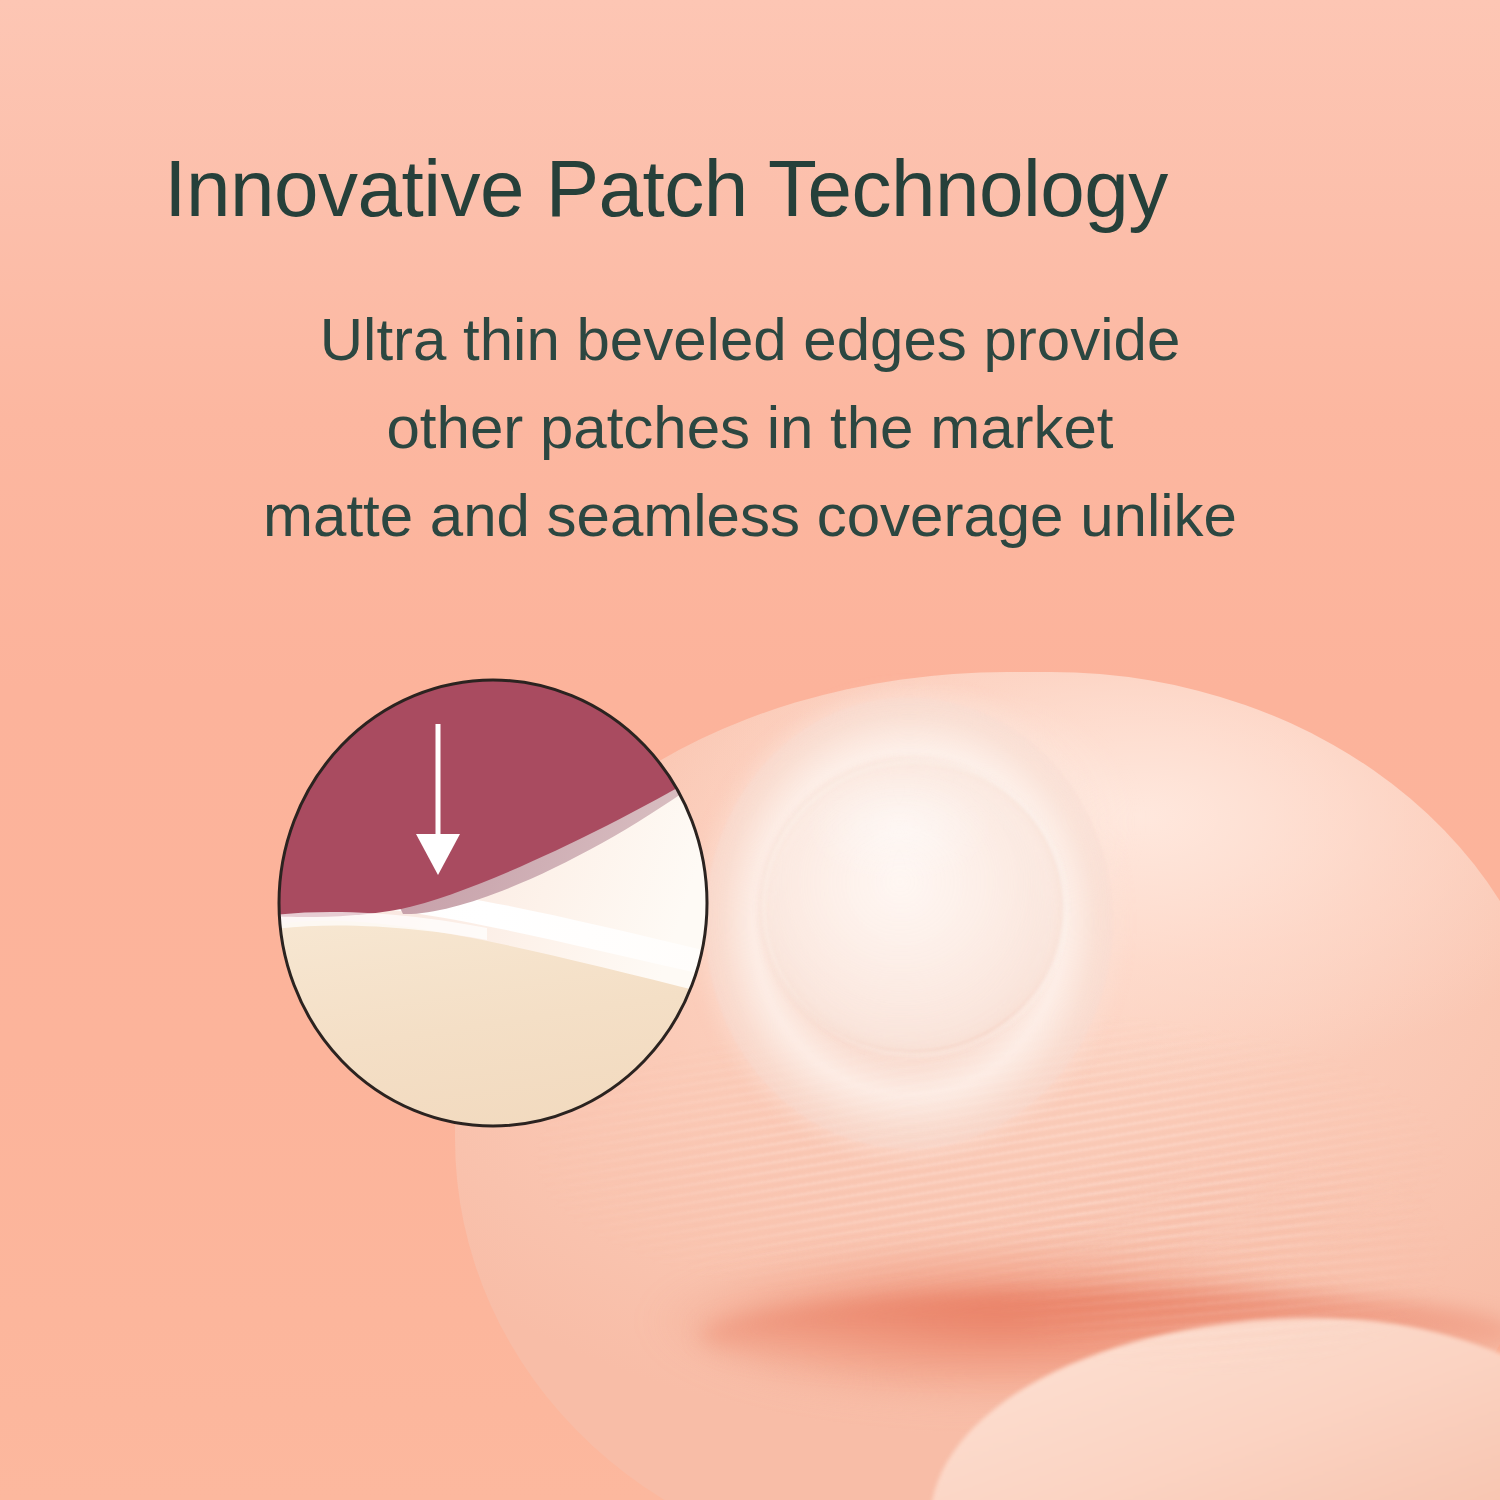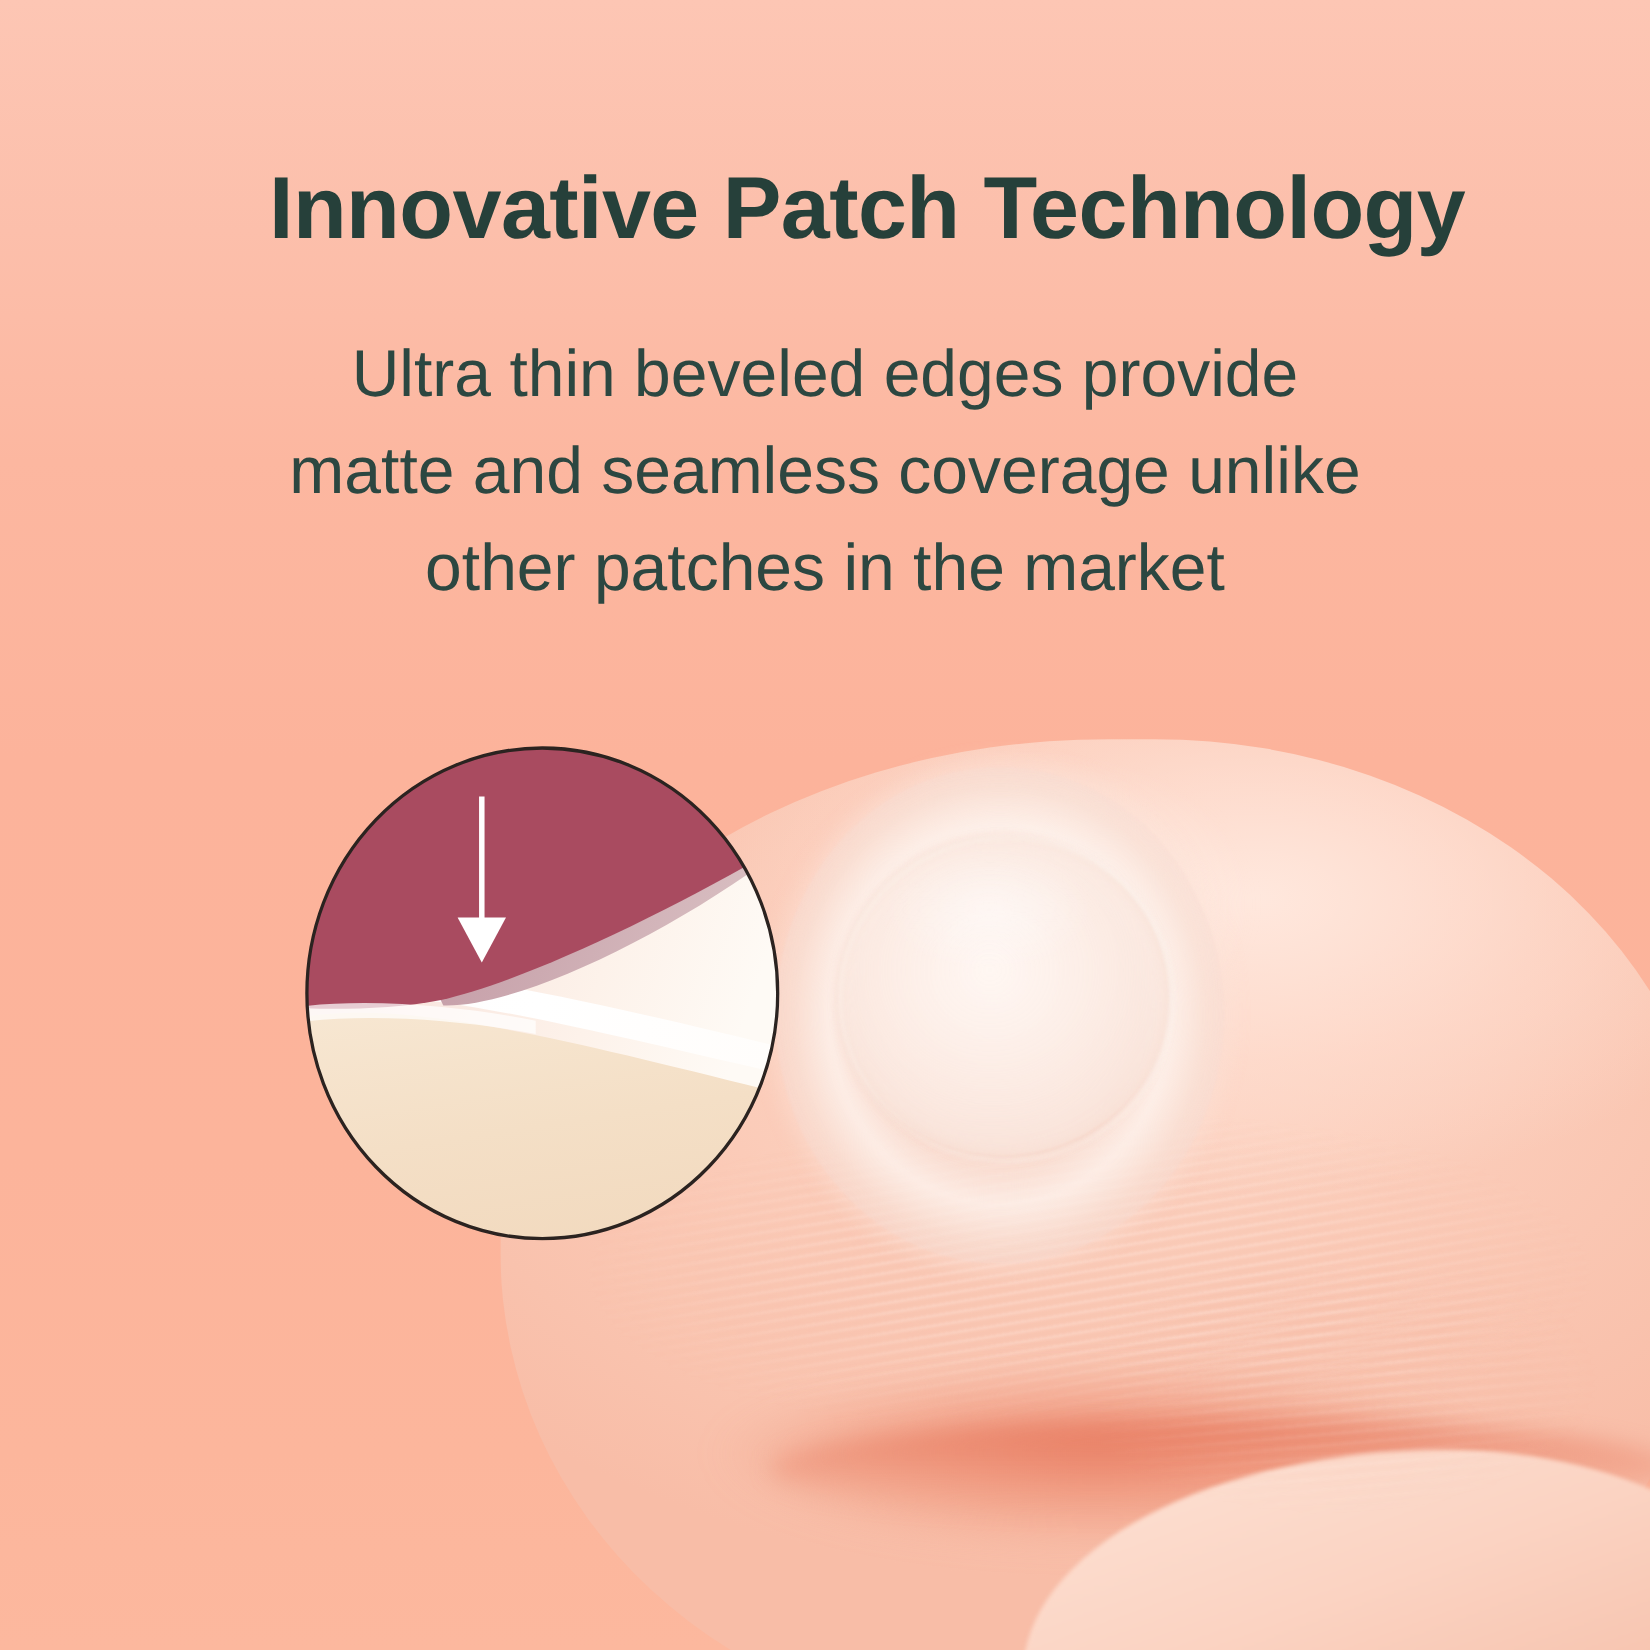--- a/index.html
+++ b/index.html
@@ -11,24 +11,23 @@
   .stage{
     position:relative;width:1500px;height:1500px;overflow:hidden;
     background:linear-gradient(180deg,#fdc6b4 0%,#fcbfab 14%,#fcb7a0 28%,#fcb39b 46%,#fcb49b 70%,#fcb69c 88%,#fcb89e 100%);
   }
 
   
   .textblock{position:absolute;left:0;top:0;width:1500px;text-align:center;z-index:40;}
   .headline{
     margin:0;padding:0;
     position:absolute;left:0;top:146px;width:1332px;
-    font-size:80px;line-height:86px;font-weight:700;
+    font-size:80px;line-height:86px;font-weight:400;
     letter-spacing:-0.5px;color:#26403a;
     font-family:"Liberation Sans",sans-serif;
-    text-align:right;
   }
   .subtitle{
     margin:0;padding:0;
     position:absolute;left:150px;top:296px;width:1200px;
     font-size:60px;line-height:88px;font-weight:400;
     letter-spacing:0px;color:#2c4741;
     font-family:"Liberation Sans",sans-serif;
   }
   .subtitle .ln{display:block;white-space:nowrap;}
 
@@ -218,18 +217,18 @@
 
       <ellipse cx="216" cy="225" rx="214" ry="223" fill="none" stroke="#2b2320" stroke-width="3"></ellipse>
     </svg>
   </div>
 
   <div class="textblock">
     <h1 class="headline">Innovative Patch Technology</h1>
 
     <p class="subtitle">
       <span class="ln">Ultra thin beveled edges provide</span>
+      <span class="ln">other patches in the market</span>
       <span class="ln">matte and seamless coverage unlike</span>
-      <span class="ln">other patches in the market</span>
     </p>
   </div>
 
 </div>
 
 </body></html>

